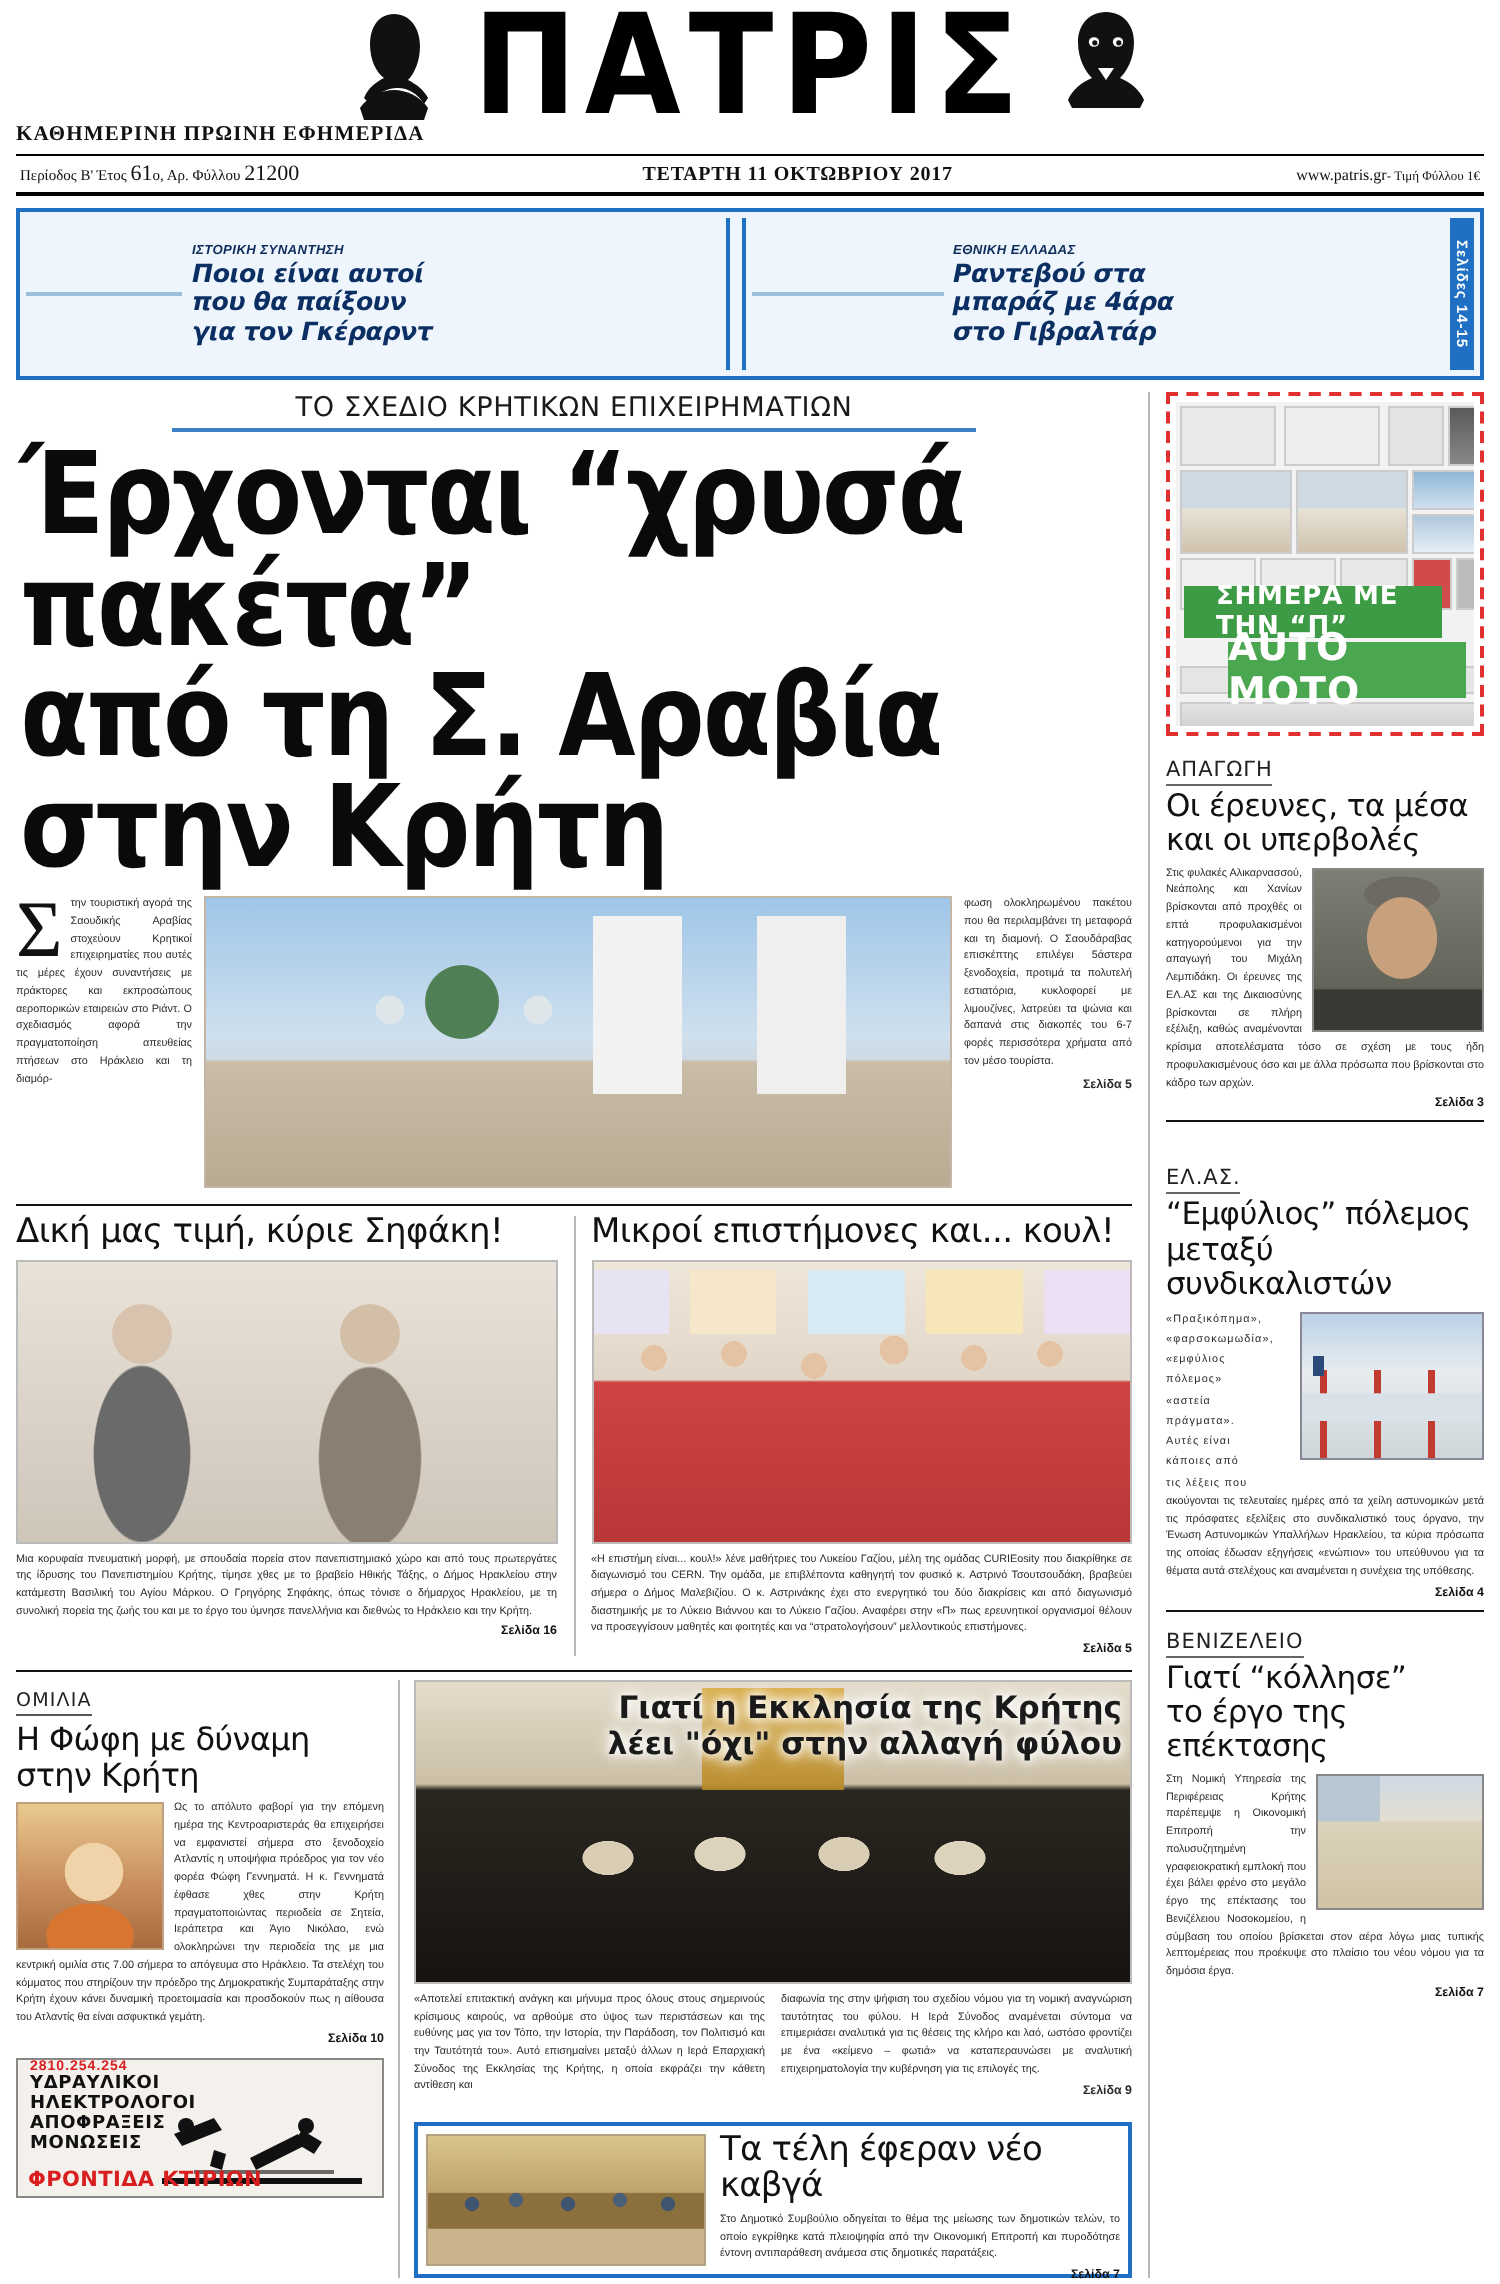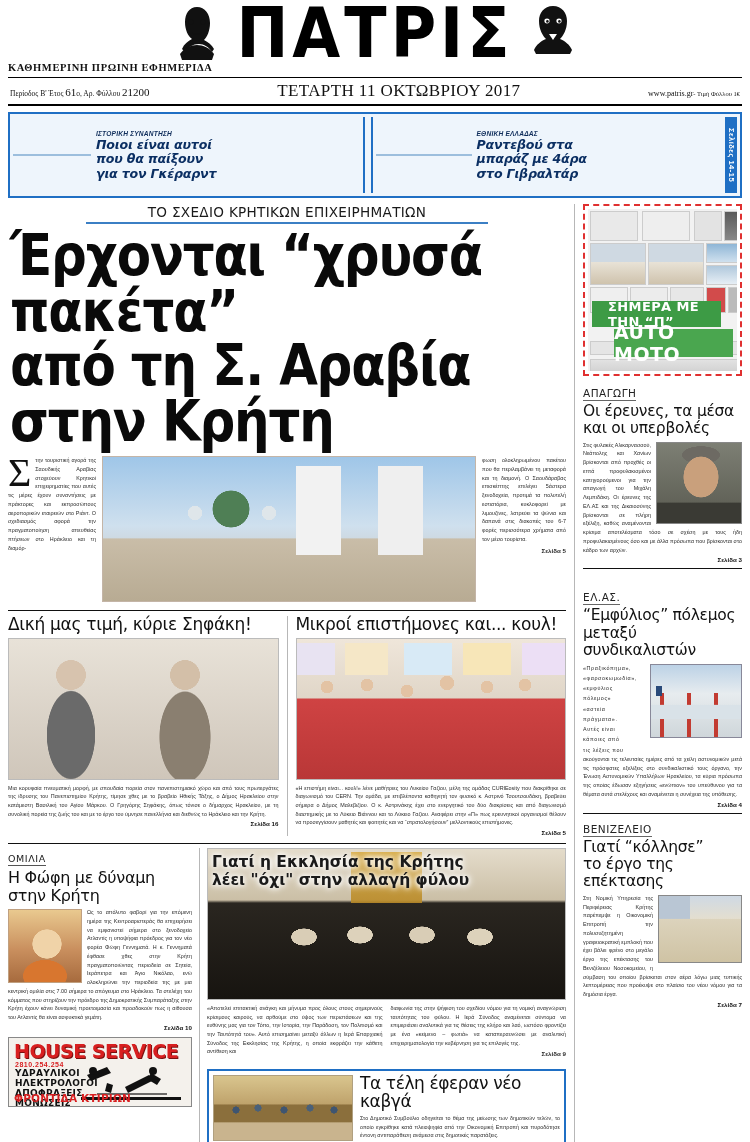--- a/index.html
+++ b/index.html
@@ -39,21 +39,21 @@
 
   
   .infobar {
     display:flex; align-items:baseline; justify-content:space-between;
     padding:3px 2px 3px 2px;
     border-bottom:2.2px solid #000;
     font-family:"Liberation Serif", serif;
   }
   .infobar-left { font-size:7.5px; }
   .infobar-left .big { font-size:11px; }
-  .infobar-center { font-family:"Liberation Serif", serif; font-weight:normal; font-size:17px; letter-spacing:0.4px; }
+  .infobar-center { font-family:"Liberation Serif", serif; font-weight:bold; font-size:10px; letter-spacing:0.4px; }
   .infobar-right { font-size:8px; }
   .infobar-right .sm { font-size:6.5px; }
 
   
   .teaser-strip {
     margin-top:6px;
     border:2px solid #1f6fc4;
     background:#eef5fc;
     display:flex;
     height:86px;
@@ -145,21 +145,21 @@
   }
   .wrap-photo { float:left; width:74px; height:74px; background:#d9b48a; border:1px solid #c0a080; margin:1px 5px 2px 0; overflow:hidden; position:relative; }
   .body-sm { font-size:5.4px; line-height:1.62; text-align:justify; color:#2a2a2a; }
 
   
   .church-photo {
     width:100%; height:152px; background:#cdbfa8; border:1px solid #bbb;
     position:relative; overflow:hidden;
   }
   .church-overlay {
-    position:absolute; top:5px; left:0; right:0; text-align:left;
+    position:absolute; top:5px; left:0; right:0; text-align:right;
     font-family:"DejaVu Sans", sans-serif; font-weight:bold;
     font-size:15.5px; line-height:1.16; color:#1a1a1a;
     text-shadow:0 0 4px #ffffff, 0 0 7px #ffffff, 0 0 10px #ffffff;
     padding:0 4px;
   }
   .church-cols { display:flex; gap:8px; margin-top:4px; }
   .church-cols > div { flex:1; font-size:5.4px; line-height:1.6; text-align:justify; color:#2a2a2a; }
 
   
   .ad-house {
@@ -407,21 +407,20 @@
           <div class="wrap-photo">
             <div class="ph blondeph"></div>
             <div class="ph" style="background:
               radial-gradient(circle 20px at 38px 34px,#f0d3a8 72%,transparent 74%),
               radial-gradient(ellipse 30px 22px at 36px 66px,#d8762f 72%,transparent 74%)"></div>
           </div>
           <div class="body-sm">Ως το απόλυτο φαβορί για την επόμενη ημέρα της Κεντροαριστεράς θα επιχειρήσει να εμφανιστεί σήμερα στο ξενοδοχείο Ατλαντίς η υποψήφια πρόεδρος για τον νέο φορέα Φώφη Γεννηματά. Η κ. Γεννηματά έφθασε χθες στην Κρήτη πραγματοποιώντας περιοδεία σε Σητεία, Ιεράπετρα και Άγιο Νικόλαο, ενώ ολοκληρώνει την περιοδεία της με μια κεντρική ομιλία στις 7.00 σήμερα το απόγευμα στο Ηράκλειο. Τα στελέχη του κόμματος που στηρίζουν την πρόεδρο της Δημοκρατικής Συμπαράταξης στην Κρήτη έχουν κάνει δυναμική προετοιμασία και προσδοκούν πως η αίθουσα του Ατλαντίς θα είναι ασφυκτικά γεμάτη.</div>
           <div class="pageref">Σελίδα 10</div>
 
           <div class="ad-house">
-            <div class="ad-house-title">HOUSE SERVICE</div>
             <div class="ad-house-phone">2810.254.254</div>
             <div class="ad-house-lines">
               <div>ΥΔΡΑΥΛΙΚΟΙ</div>
               <div>ΗΛΕΚΤΡΟΛΟΓΟΙ</div>
               <div>ΑΠΟΦΡΑΞΕΙΣ</div>
               <div>ΜΟΝΩΣΕΙΣ</div>
             </div>
             <div class="ad-house-art">
               <svg viewBox="0 0 110 46" width="110" height="46">
                   <g fill="#111">

